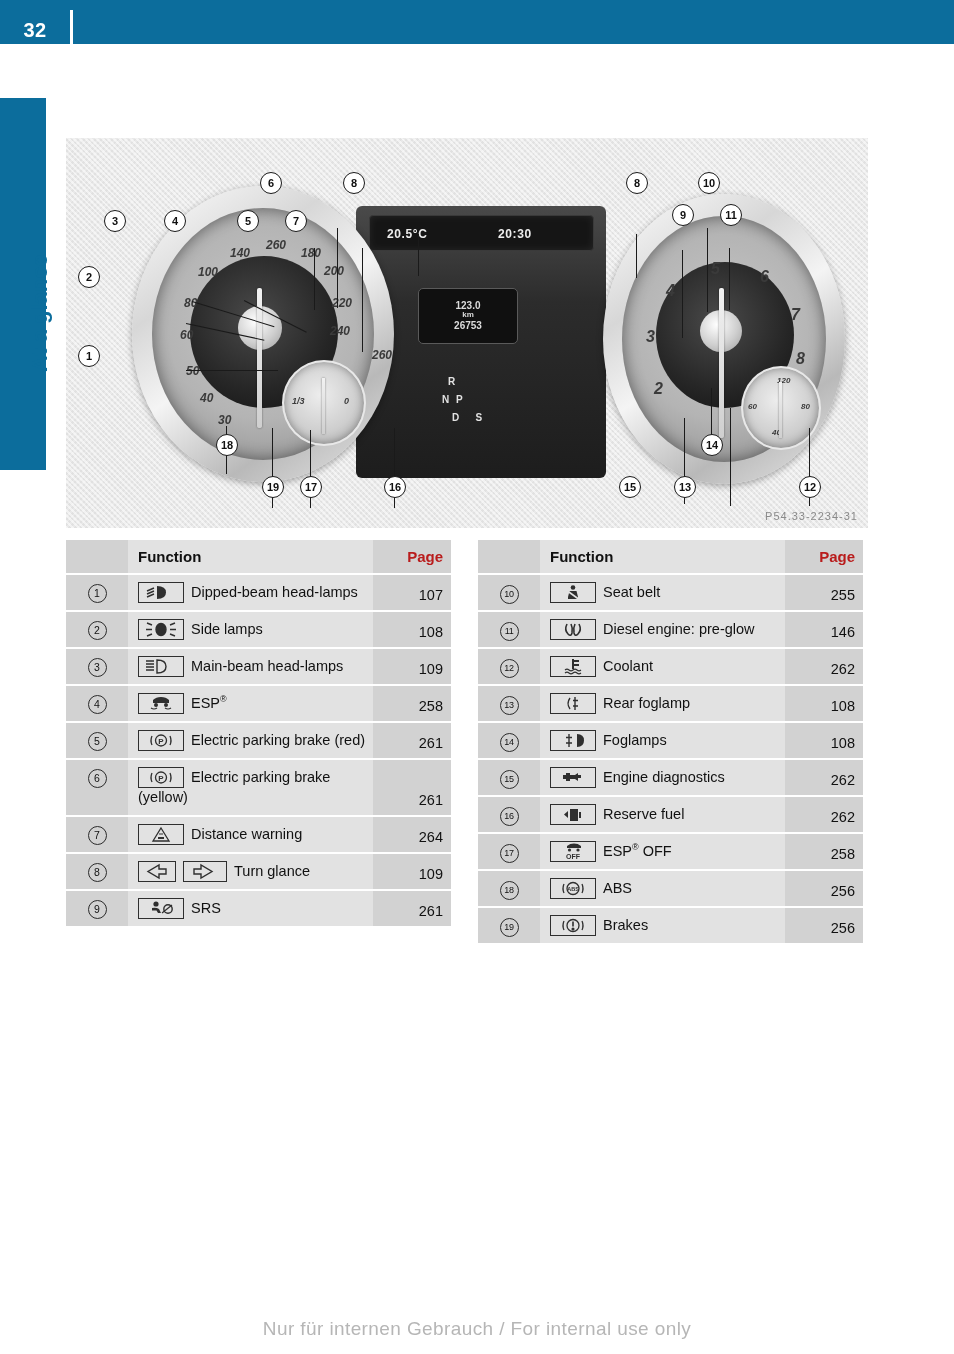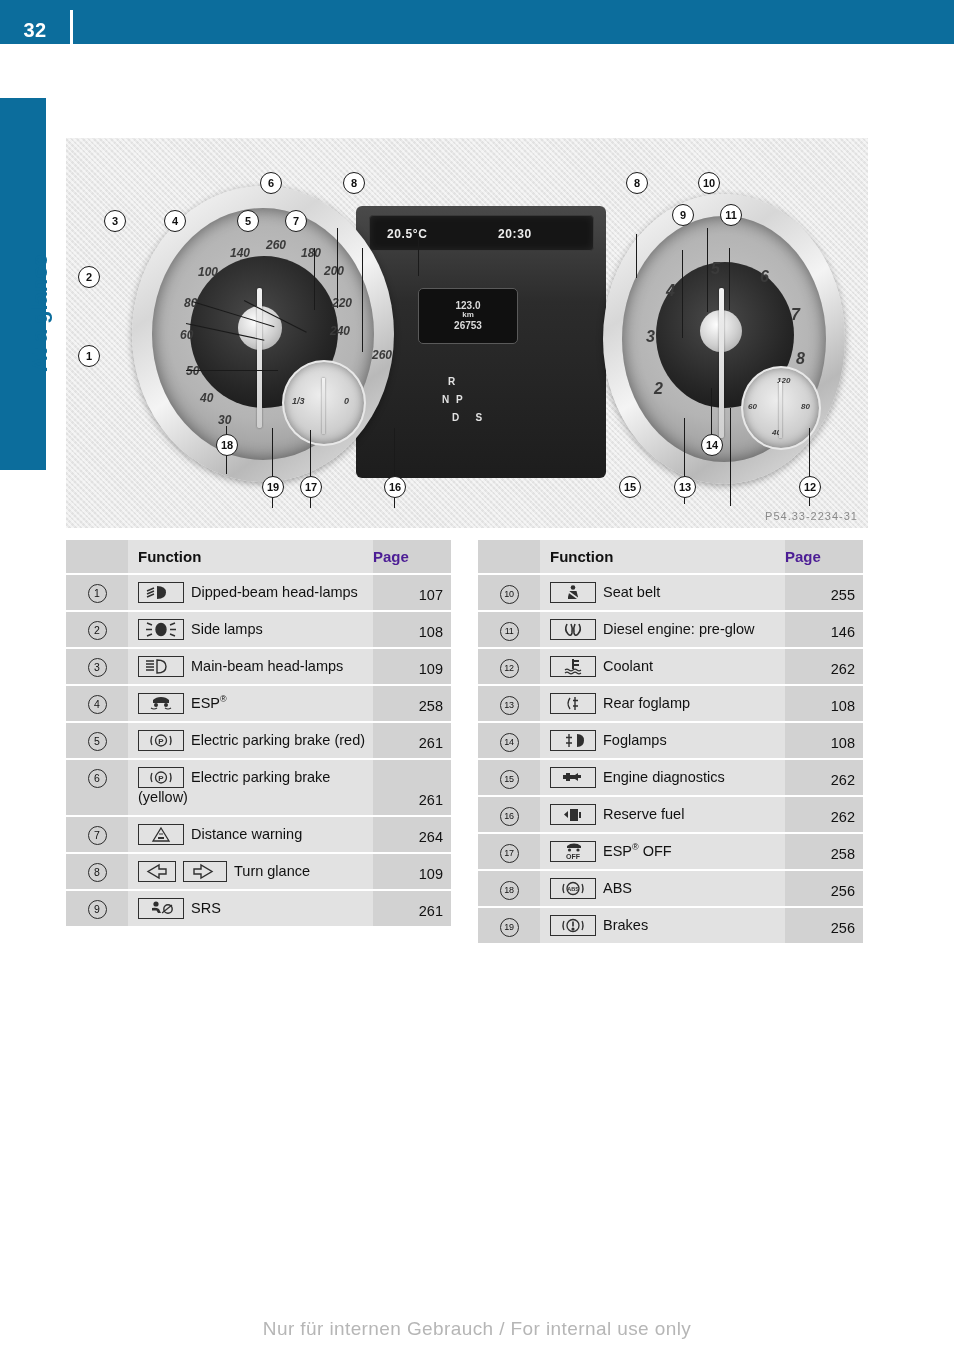--- a/index.html
+++ b/index.html
@@ -148,21 +148,21 @@
   table { border-collapse:collapse; width:385px; table-layout:fixed; }
   col.c-num  { width:62px; }
   col.c-fn   { width:245px; }
   col.c-pg   { width:78px; }
 
   th, td { vertical-align:top; padding:0; }
   .hdr-num { background:#d2d2d2; height:34px; }
   .hdr-fn  { background:#e2e2e2; height:34px; font-weight:bold; font-size:15px;
              color:#111; text-align:left; padding:8px 0 0 10px; }
   .hdr-pg  { background:#d2d2d2; height:30px; font-weight:bold; font-size:15px;
-             color:#4c1d95; text-align:left; padding:8px 8px 0 0; }
+             color:#b91c1c; text-align:right; padding:8px 8px 0 0; }
 
   tr.row td { border-top:2px solid #ffffff; }
   td.num { background:#d2d2d2; text-align:center; padding-top:8px; }
   td.fn  { background:#e2e2e2; padding:7px 0 7px 10px; font-size:14.5px; color:#111; line-height:1.35;}
   td.pg  { background:#d2d2d2; text-align:right; padding:7px 8px 7px 0; font-size:14.5px; color:#111;
            vertical-align:bottom; }
 
   .circnum {
     display:inline-flex; align-items:center; justify-content:center;
     width:19px; height:19px; border-radius:50%;

